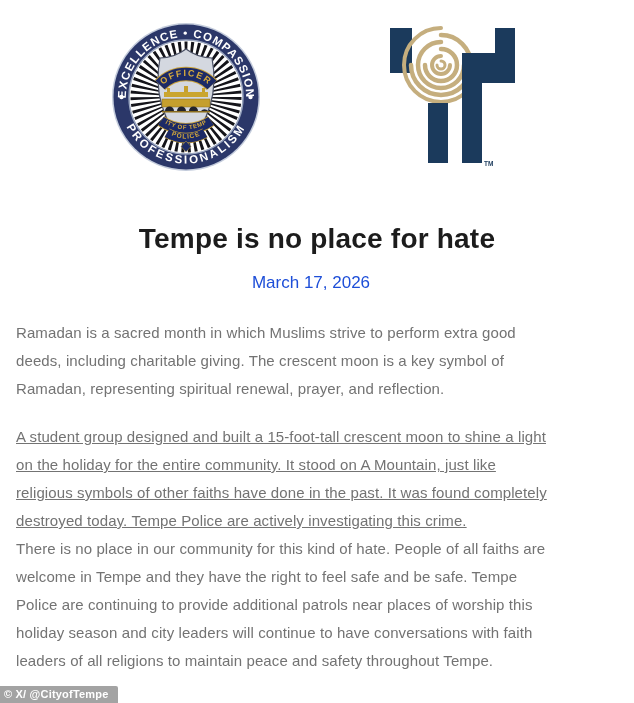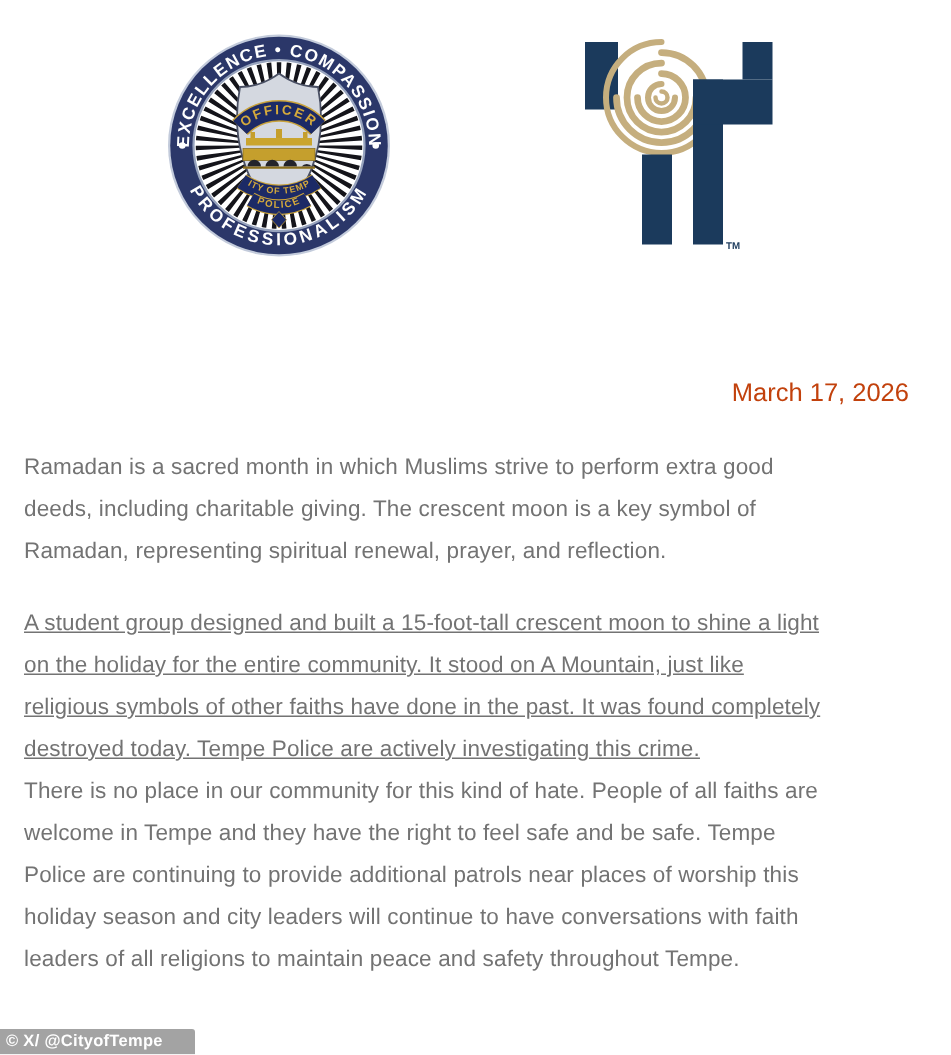--- a/index.html
+++ b/index.html
@@ -13,35 +13,35 @@
   }
   .logo-row { position:absolute; top:0; left:0; width:634px; height:190px; }
   .police-seal { position:absolute; left:111px; top:22px; width:150px; height:150px; }
   .tempe-logo  { position:absolute; left:388px; top:20px; width:130px; height:148px; }
   .article { position:absolute; top:222px; left:16px; width:602px; }
   .article h1 {
     font-size:28px; line-height:33px; font-weight:bold;
     text-align:center; color:#1c1c1c; letter-spacing:0.2px;
   }
   .date-line {
-    margin-top:30px; font-size:17px; line-height:20px;
-    text-align:right; padding-right:12px; color:#c2410c;
+    margin-top:18px; font-size:17px; line-height:20px;
+    text-align:center; padding-right:12px; color:#1d4ed8;
   }
   .article p {
     font-size:15px; line-height:28px; color:#737373;
     white-space:pre; letter-spacing:0.1px;
   }
   .p1 { margin-top:26px; }
   .p2 { margin-top:20px;text-decoration:underline; }
   .p3 { }
   .credit {
     position:absolute; left:0; bottom:0;
     background:rgba(143,143,143,0.82);
     color:#ffffff; font-size:11px; font-weight:bold;
-    line-height:14px; padding:1px 21px 2px 4px;
+    line-height:14px; padding:1px 9px 2px 4px;
     border-radius:0 2px 0 0; letter-spacing:0.2px;
   }
 </style>
 </head>
 <body>
 
 <div class="page">
 
   <div class="logo-row">
 
@@ -123,20 +123,21 @@
         <rect x="74" y="33" width="53" height="30"></rect>
         <rect x="107" y="8" width="20" height="25"></rect>
         <rect x="40" y="83" width="20" height="60"></rect>
       </g>
 
       <text x="96" y="146" font-size="6.5" font-weight="bold" fill="#1b3a5c">TM</text>
     </svg>
   </div>
 
   <div class="article">
+    <h1>Tempe is no place for hate</h1>
     <div class="date-line">March 17, 2026</div>
     <p class="p1">Ramadan is a sacred month in which Muslims strive to perform extra good
 deeds, including charitable giving. The crescent moon is a key symbol of
 Ramadan, representing spiritual renewal, prayer, and reflection.</p>
     <p class="p2">A student group designed and built a 15-foot-tall crescent moon to shine a light
 on the holiday for the entire community. It stood on A Mountain, just like
 religious symbols of other faiths have done in the past. It was found completely
 destroyed today. Tempe Police are actively investigating this crime.</p>
     <p class="p3">There is no place in our community for this kind of hate. People of all faiths are
 welcome in Tempe and they have the right to feel safe and be safe. Tempe

